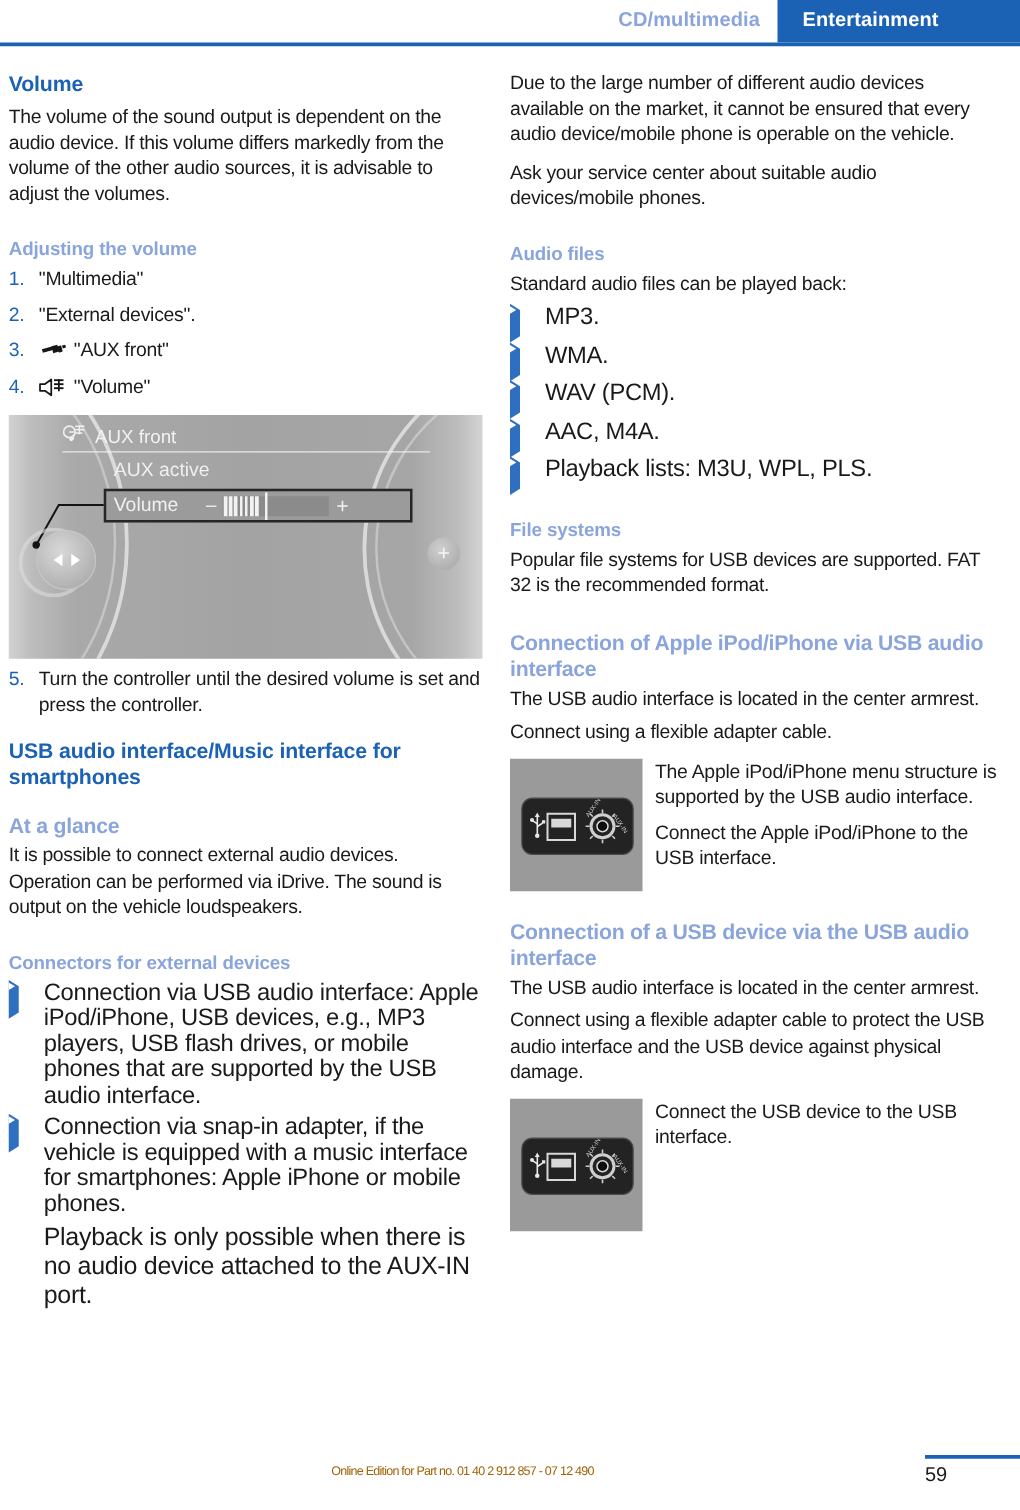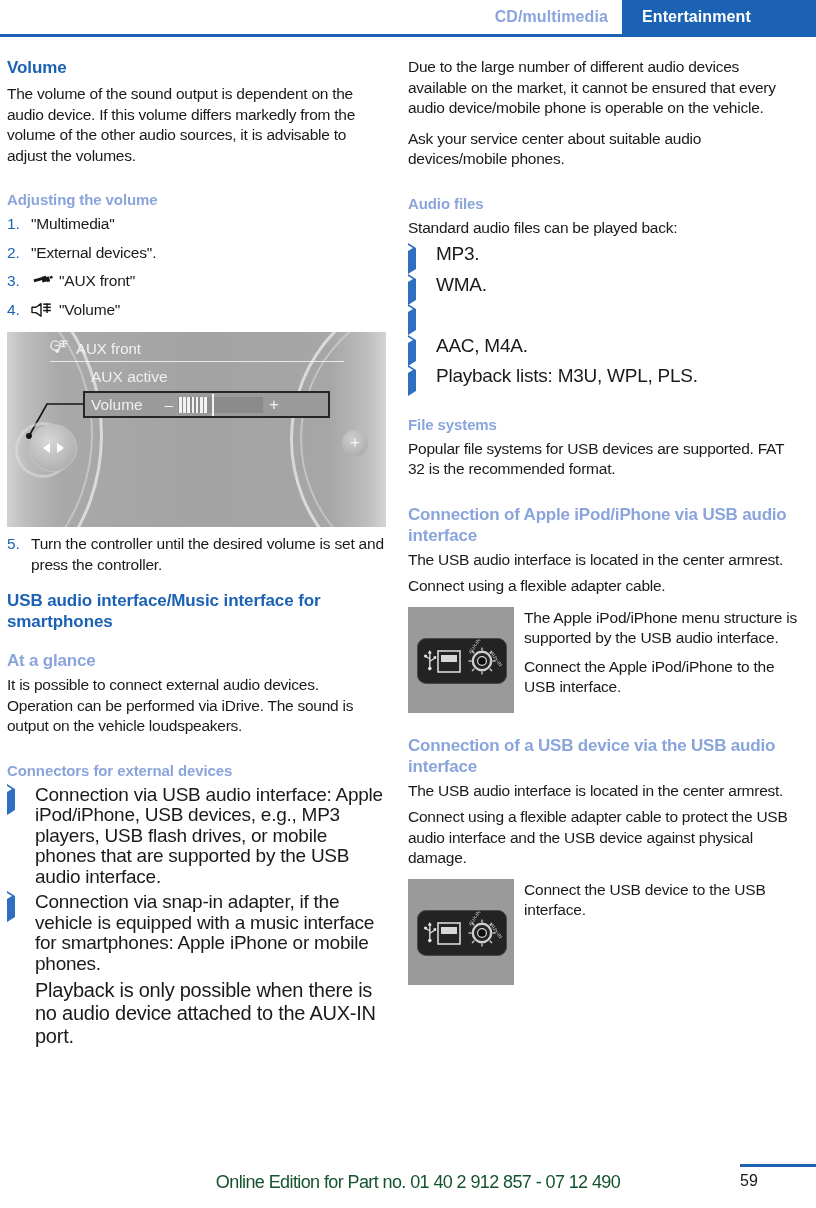--- a/index.html
+++ b/index.html
@@ -353,24 +353,23 @@
     position: absolute;
     left: 0; bottom: 0;
     width: 816px;
     height: 58px;
   }
   .footer-note {
     position: absolute;
     left: 0; top: 22px;
     width: 740px;
     text-align: center;
-    font-size: 18px;
-    color: #14532d;
+    font-size: 10px;
+    color: #a16207;
     letter-spacing: -0.6px;
-    padding-left: 48px;
   }
   .footer-pagebox {
     position: absolute;
     right: 0; top: 0;
     width: 84px;
     height: 58px;
   }
   .footer-pagerule {
     position: absolute;
     left: 8px; top: 14px;
@@ -559,20 +558,21 @@
       <li class="bul-item">
         <span class="bul-marker"><i class="bul-tri"></i></span>
         <span class="bul-text">MP3.</span>
       </li>
       <li class="bul-item">
         <span class="bul-marker"><i class="bul-tri"></i></span>
         <span class="bul-text">WMA.</span>
       </li>
       <li class="bul-item">
         <span class="bul-marker"><i class="bul-tri"></i></span>
+        <span class="bul-text">WAV (PCM).</span>
       </li>
       <li class="bul-item">
         <span class="bul-marker"><i class="bul-tri"></i></span>
         <span class="bul-text">AAC, M4A.</span>
       </li>
       <li class="bul-item">
         <span class="bul-marker"><i class="bul-tri"></i></span>
         <span class="bul-text">Playback lists: M3U, WPL, PLS.</span>
       </li>
     </ul>

